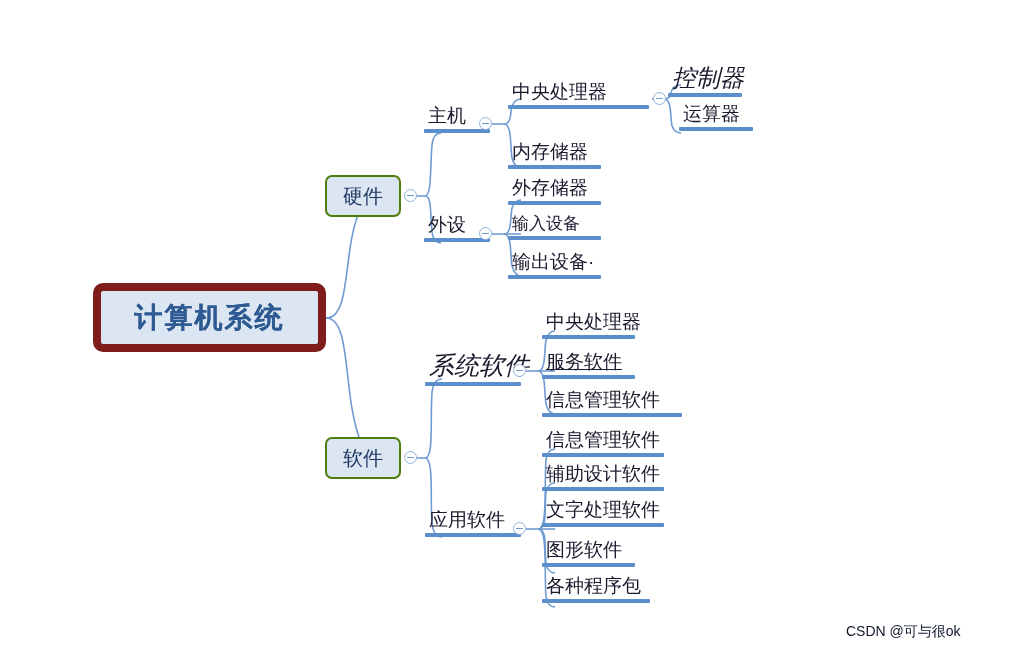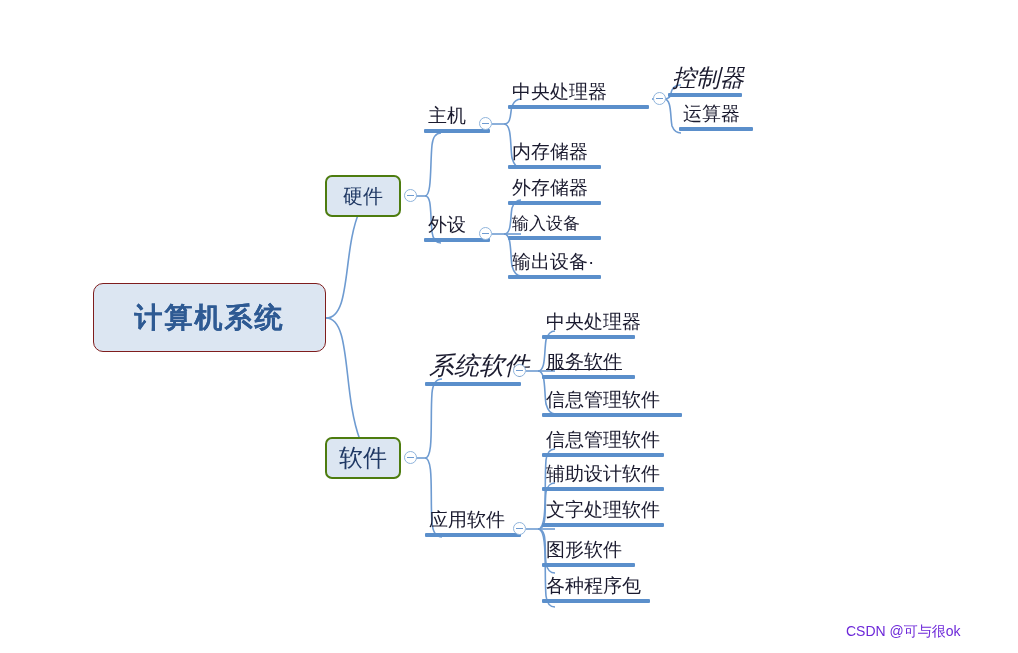--- a/index.html
+++ b/index.html
@@ -27,21 +27,21 @@
     height: 653px;
     pointer-events: none;
   }
   .node {
     position: absolute;
     box-sizing: border-box;
   }
   
   .root-box {
     background: #DCE6F2;
-    border: 1px solid #7f1d1d;
+    border: 8px solid #7f1d1d;
     border-radius: 10px;
     display: flex;
     align-items: center;
     justify-content: center;
     color: #2E5A93;
     font-weight: bold;
     letter-spacing: 2px;
     text-shadow: 0 0 0 #2E5A93;
   }
   
@@ -86,21 +86,21 @@
     content: "";
     position: absolute;
     left: 2px;
     top: 5px;
     width: 7px;
     height: 1px;
     background: #6E9BD1;
   }
   .watermark {
     position: absolute;
-    color: #6d28d9;
+    color: #0f172a;
     font-size: 14px;
     white-space: nowrap;
   }
 </style>
 </head>
 <body>
 
 <div id="canvas">
 
   <svg id="edges" viewBox="0 0 1018 653" xmlns="http://www.w3.org/2000/svg">
@@ -198,21 +198,21 @@
   <div class="t-node" style="left:508px; top:215px; font-size:17px;">
     <span class="label">输入设备</span>
     <span class="underline" style="width:93px;"></span>
   </div>
 
   <div class="t-node" style="left:508px; top:252px; font-size:19px;">
     <span class="label">输出设备·</span>
     <span class="underline" style="width:93px;"></span>
   </div>
 
-  <div class="node l1-box" style="left:325px; top:437px; width:76px; height:42px; font-size:24px;">
+  <div class="node l1-box" style="left:325px; top:437px; width:76px; height:42px; font-size:20px;">
     <span>软件</span>
   </div>
   <div class="toggle" style="left:404px; top:451px;"></div>
 
   <div class="t-node" style="left:425px; top:352px; font-size:25px;font-style:italic;">
     <span class="label">系统软件</span>
     <span class="underline" style="width:96px;"></span>
   </div>
   <div class="toggle" style="left:513px; top:364px;"></div>
 

